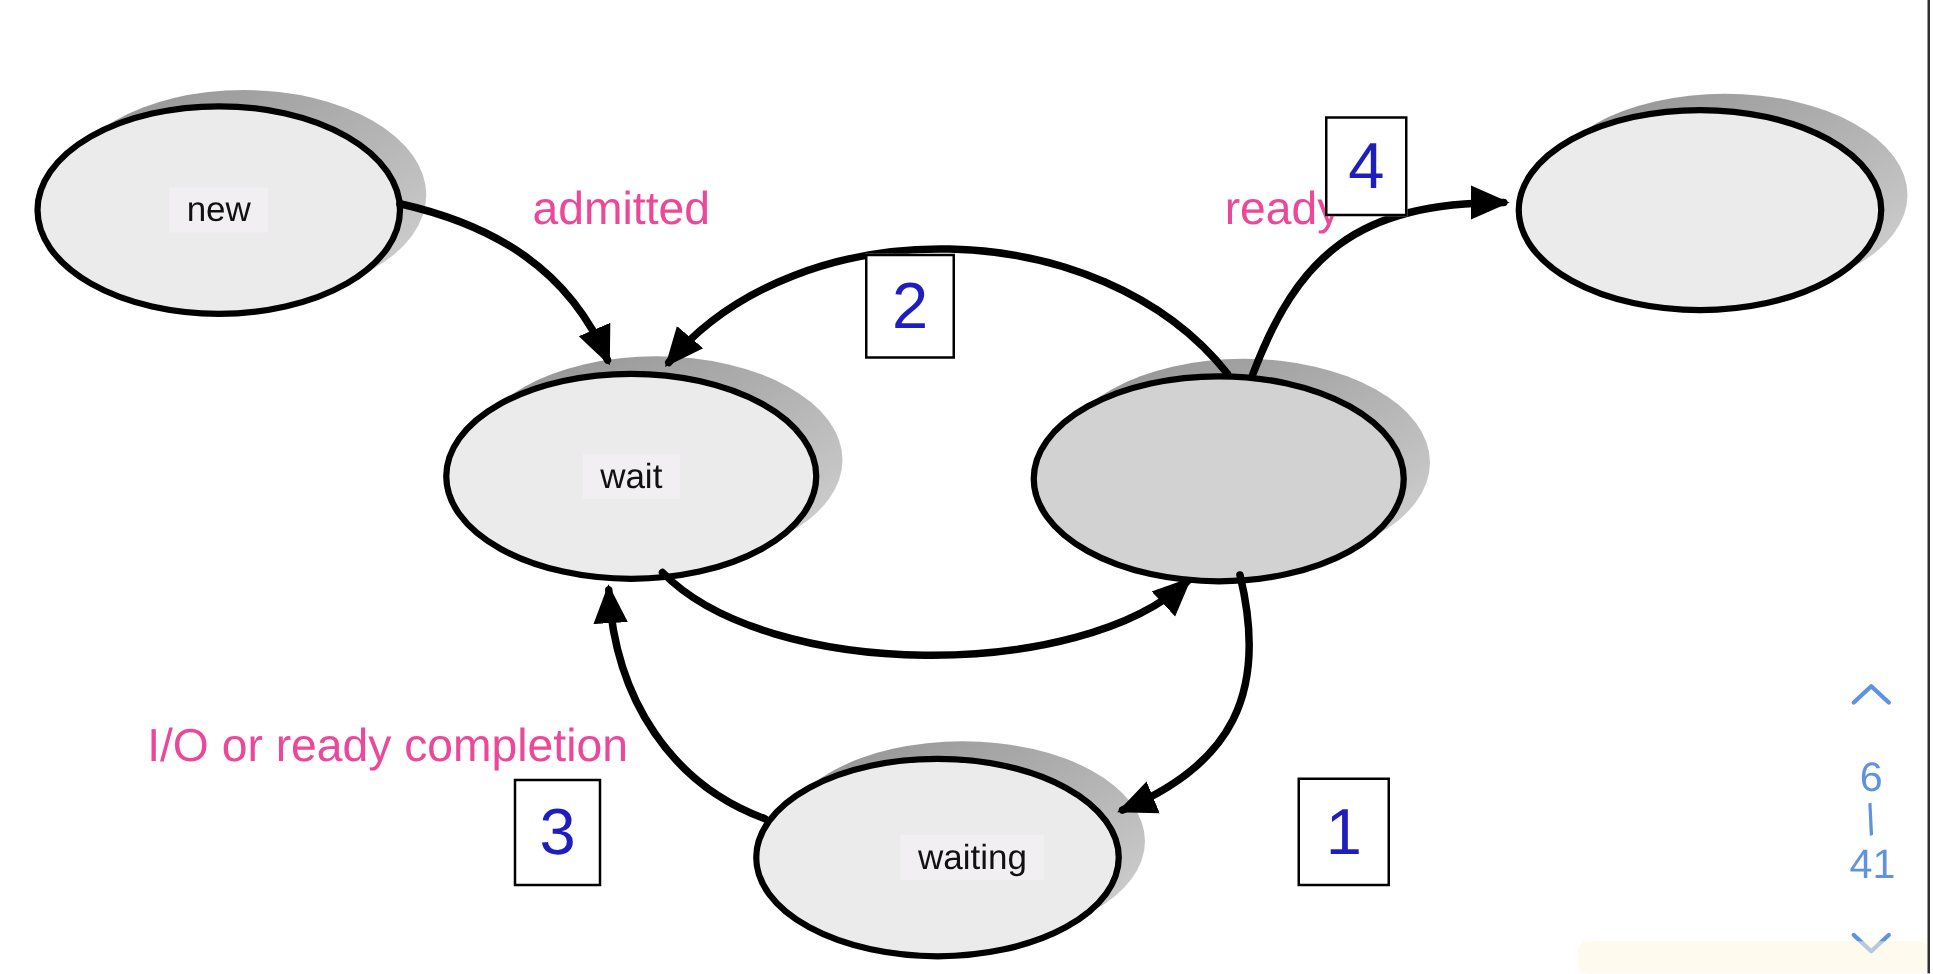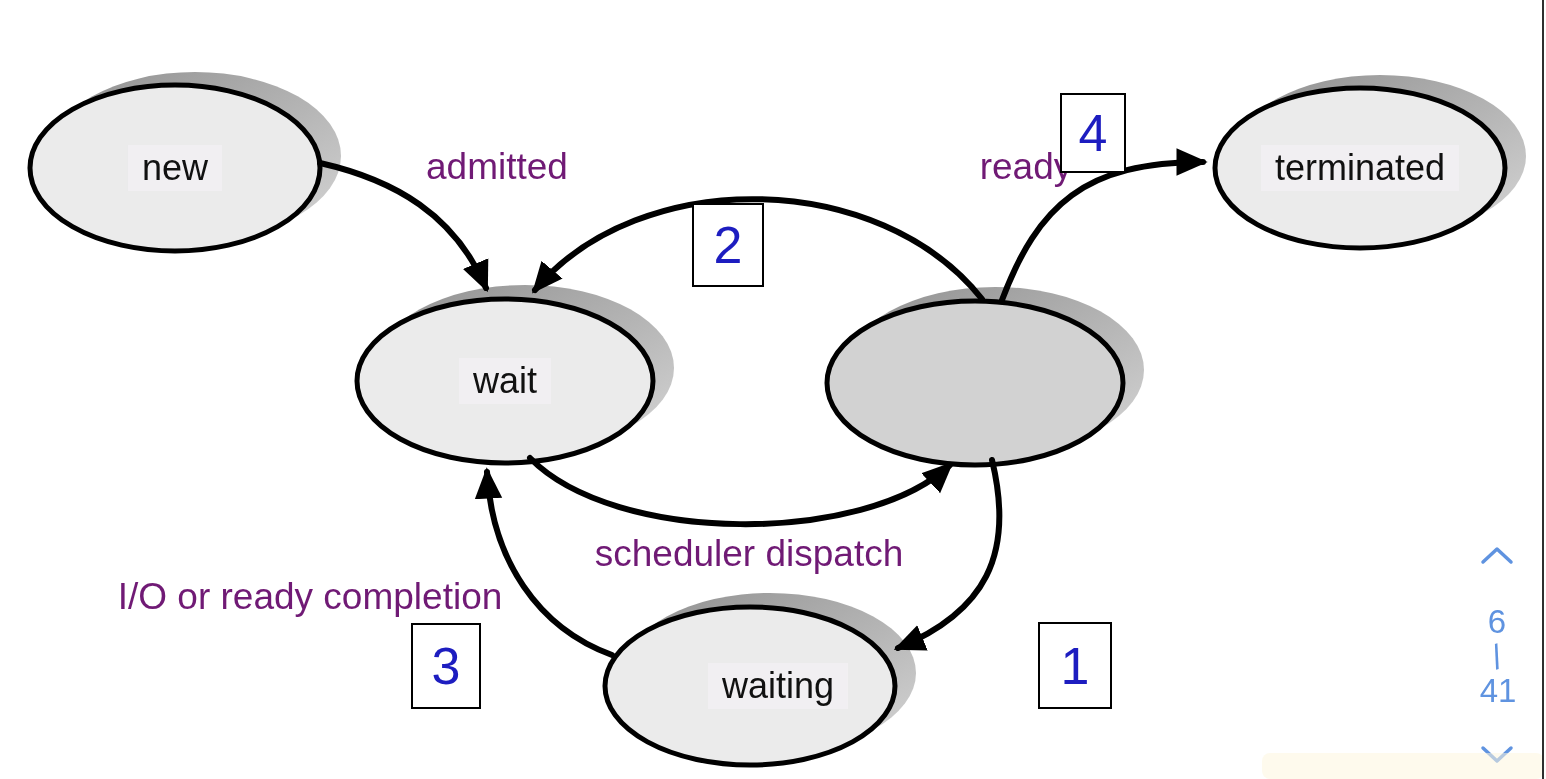--- a/index.html
+++ b/index.html
@@ -1,22 +1,22 @@
 <!DOCTYPE html>
 <html><head>
 <meta charset="utf-8">
 <style>
   html,body{margin:0;padding:0;background:#ffffff;}
   .stage{position:relative;width:1546px;height:779px;background:#ffffff;overflow:hidden;
          font-family:"Liberation Sans", sans-serif;}
   svg.diagram{position:absolute;left:0;top:0;}
-  .state-label{position:absolute;transform:translate(-50%,-50%);font-size:36px;color:#111;
+  .state-label{position:absolute;transform:translate(-50%,-50%);font-size:28px;color:#111;
                background:rgba(243,240,244,0.75);padding:2px 14px;white-space:nowrap;}
   .state-label.plain{background:transparent;}
-  .edge-label{position:absolute;transform:translateX(-50%);font-size:37px;color:#701a75;white-space:nowrap;}
+  .edge-label{position:absolute;transform:translateX(-50%);font-size:37px;color:#ec4899;white-space:nowrap;}
   .num-box{position:absolute;background:#ffffff;border:2px solid #000;display:flex;
            align-items:center;justify-content:center;font-size:52px;color:#1d1dc0;}
   .nav-num{position:absolute;transform:translate(-50%,-50%);font-size:33px;color:#5f93e0;}
   .nav-slash{position:absolute;transform:translate(-50%,-50%) rotate(-18deg);font-size:34px;color:#5f93e0;}
   .nav-btn{position:absolute;transform:translate(-50%,-50%);background:transparent;border:none;
            padding:4px;cursor:pointer;line-height:0;}
   .right-border{position:absolute;left:1542px;top:0;width:2px;height:779px;background:#2f2f2f;}
   .bottom-glare{position:absolute;left:1262px;top:753px;width:282px;height:26px;
                 background:#fdf6df;opacity:0.55;border-radius:8px;}
 </style>
@@ -53,25 +53,23 @@
     <path d="M 982 299 C 880 170, 640 165, 535 290" fill="none" stroke="#000" stroke-width="6" stroke-linecap="round" marker-end="url(#arrow)"></path>
     <path d="M 530 458 C 615 545, 865 545, 950 465" fill="none" stroke="#000" stroke-width="6" stroke-linecap="round" marker-end="url(#arrow)"></path>
     <path d="M 992 460 C 1015 555, 985 612, 898 648" fill="none" stroke="#000" stroke-width="6" stroke-linecap="round" marker-end="url(#arrow)"></path>
     <path d="M 612 655 C 538 628, 492 560, 487 472" fill="none" stroke="#000" stroke-width="6" stroke-linecap="round" marker-end="url(#arrow)"></path>
     <path d="M 1002 300 C 1038 205, 1085 162, 1203 162" fill="none" stroke="#000" stroke-width="6" stroke-linecap="round" marker-end="url(#arrow)"></path>
   </svg>
 
   <div class="state-label" style="left:175px;top:168px;">new</div>
   <div class="state-label" style="left:505px;top:381px;">wait</div>
   <div class="state-label" style="left:778px;top:686px;">waiting</div>
-  <div class="state-label" style="left:1360px;top:168px;">terminated</div>
 
   <div class="edge-label" style="left:497px;top:146px;">admitted</div>
   <div class="edge-label" style="left:1026px;top:146px;">ready</div>
-  <div class="edge-label" style="left:749px;top:533px;">scheduler dispatch</div>
   <div class="edge-label" style="left:310px;top:576px;">I/O or ready completion</div>
 
   <div class="num-box" style="left:1038px;top:622px;width:70px;height:83px;">1</div>
   <div class="num-box" style="left:692px;top:203px;width:68px;height:80px;">2</div>
   <div class="num-box" style="left:411px;top:623px;width:66px;height:82px;">3</div>
   <div class="num-box" style="left:1060px;top:93px;width:62px;height:76px;">4</div>
 
   <button class="nav-btn" style="left:1497px;top:556px;">
     <svg width="34" height="20" viewBox="0 0 34 20">
       <polyline points="3,16 17,3 31,16" fill="none" stroke="#5f93e0" stroke-width="3.5" stroke-linecap="round" stroke-linejoin="round"></polyline>

